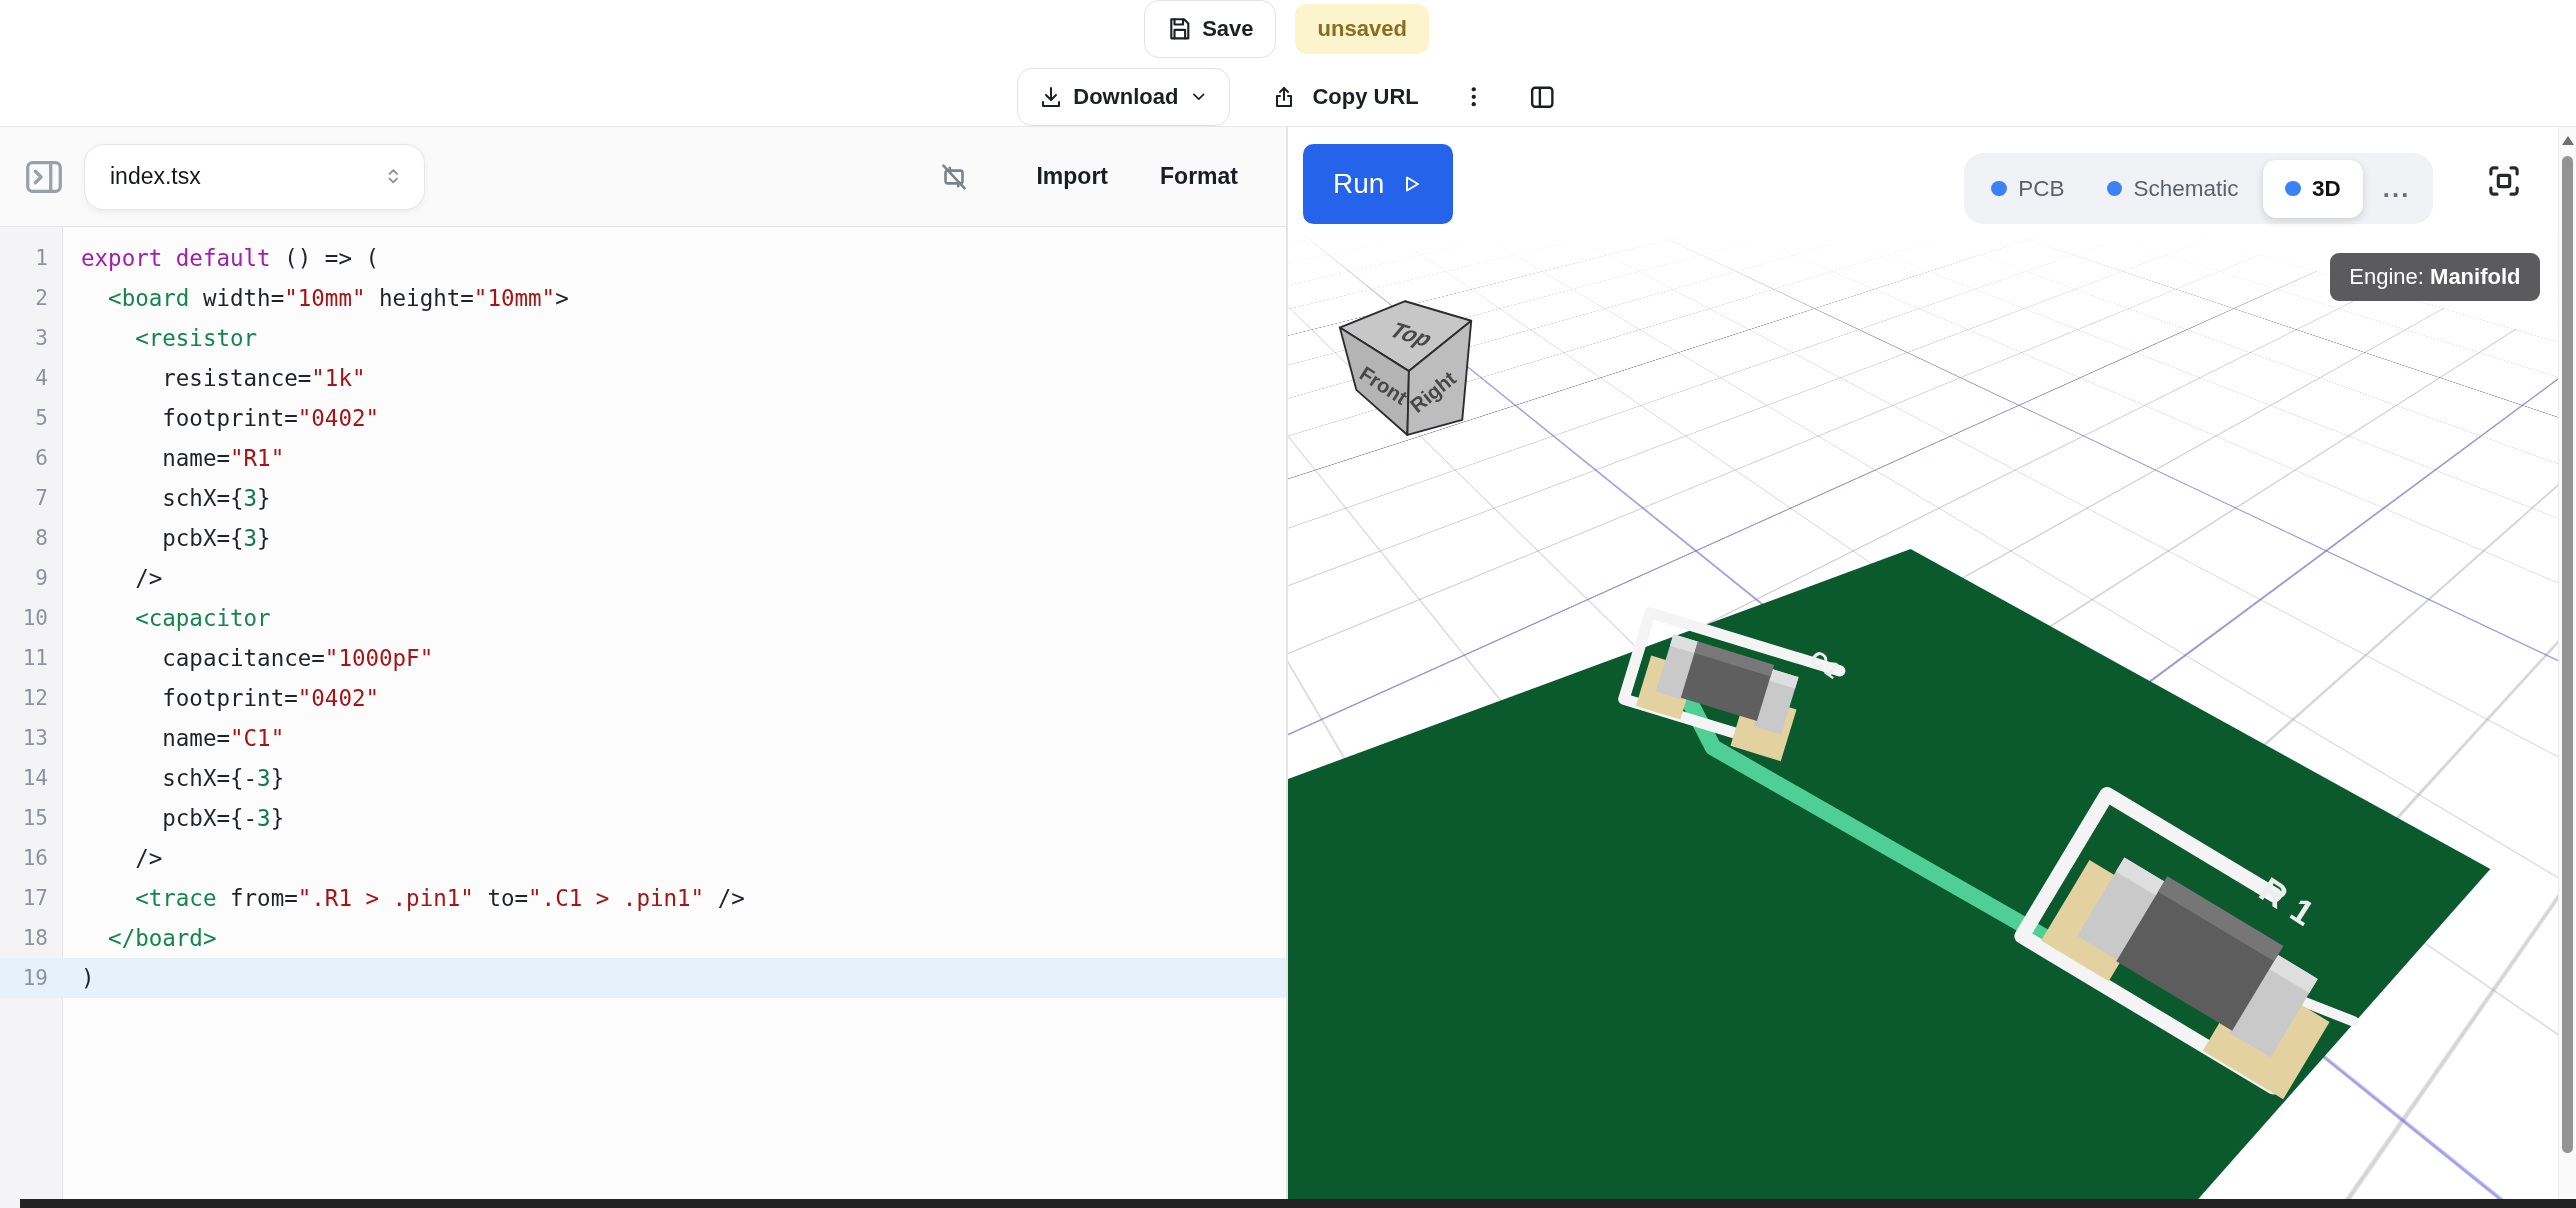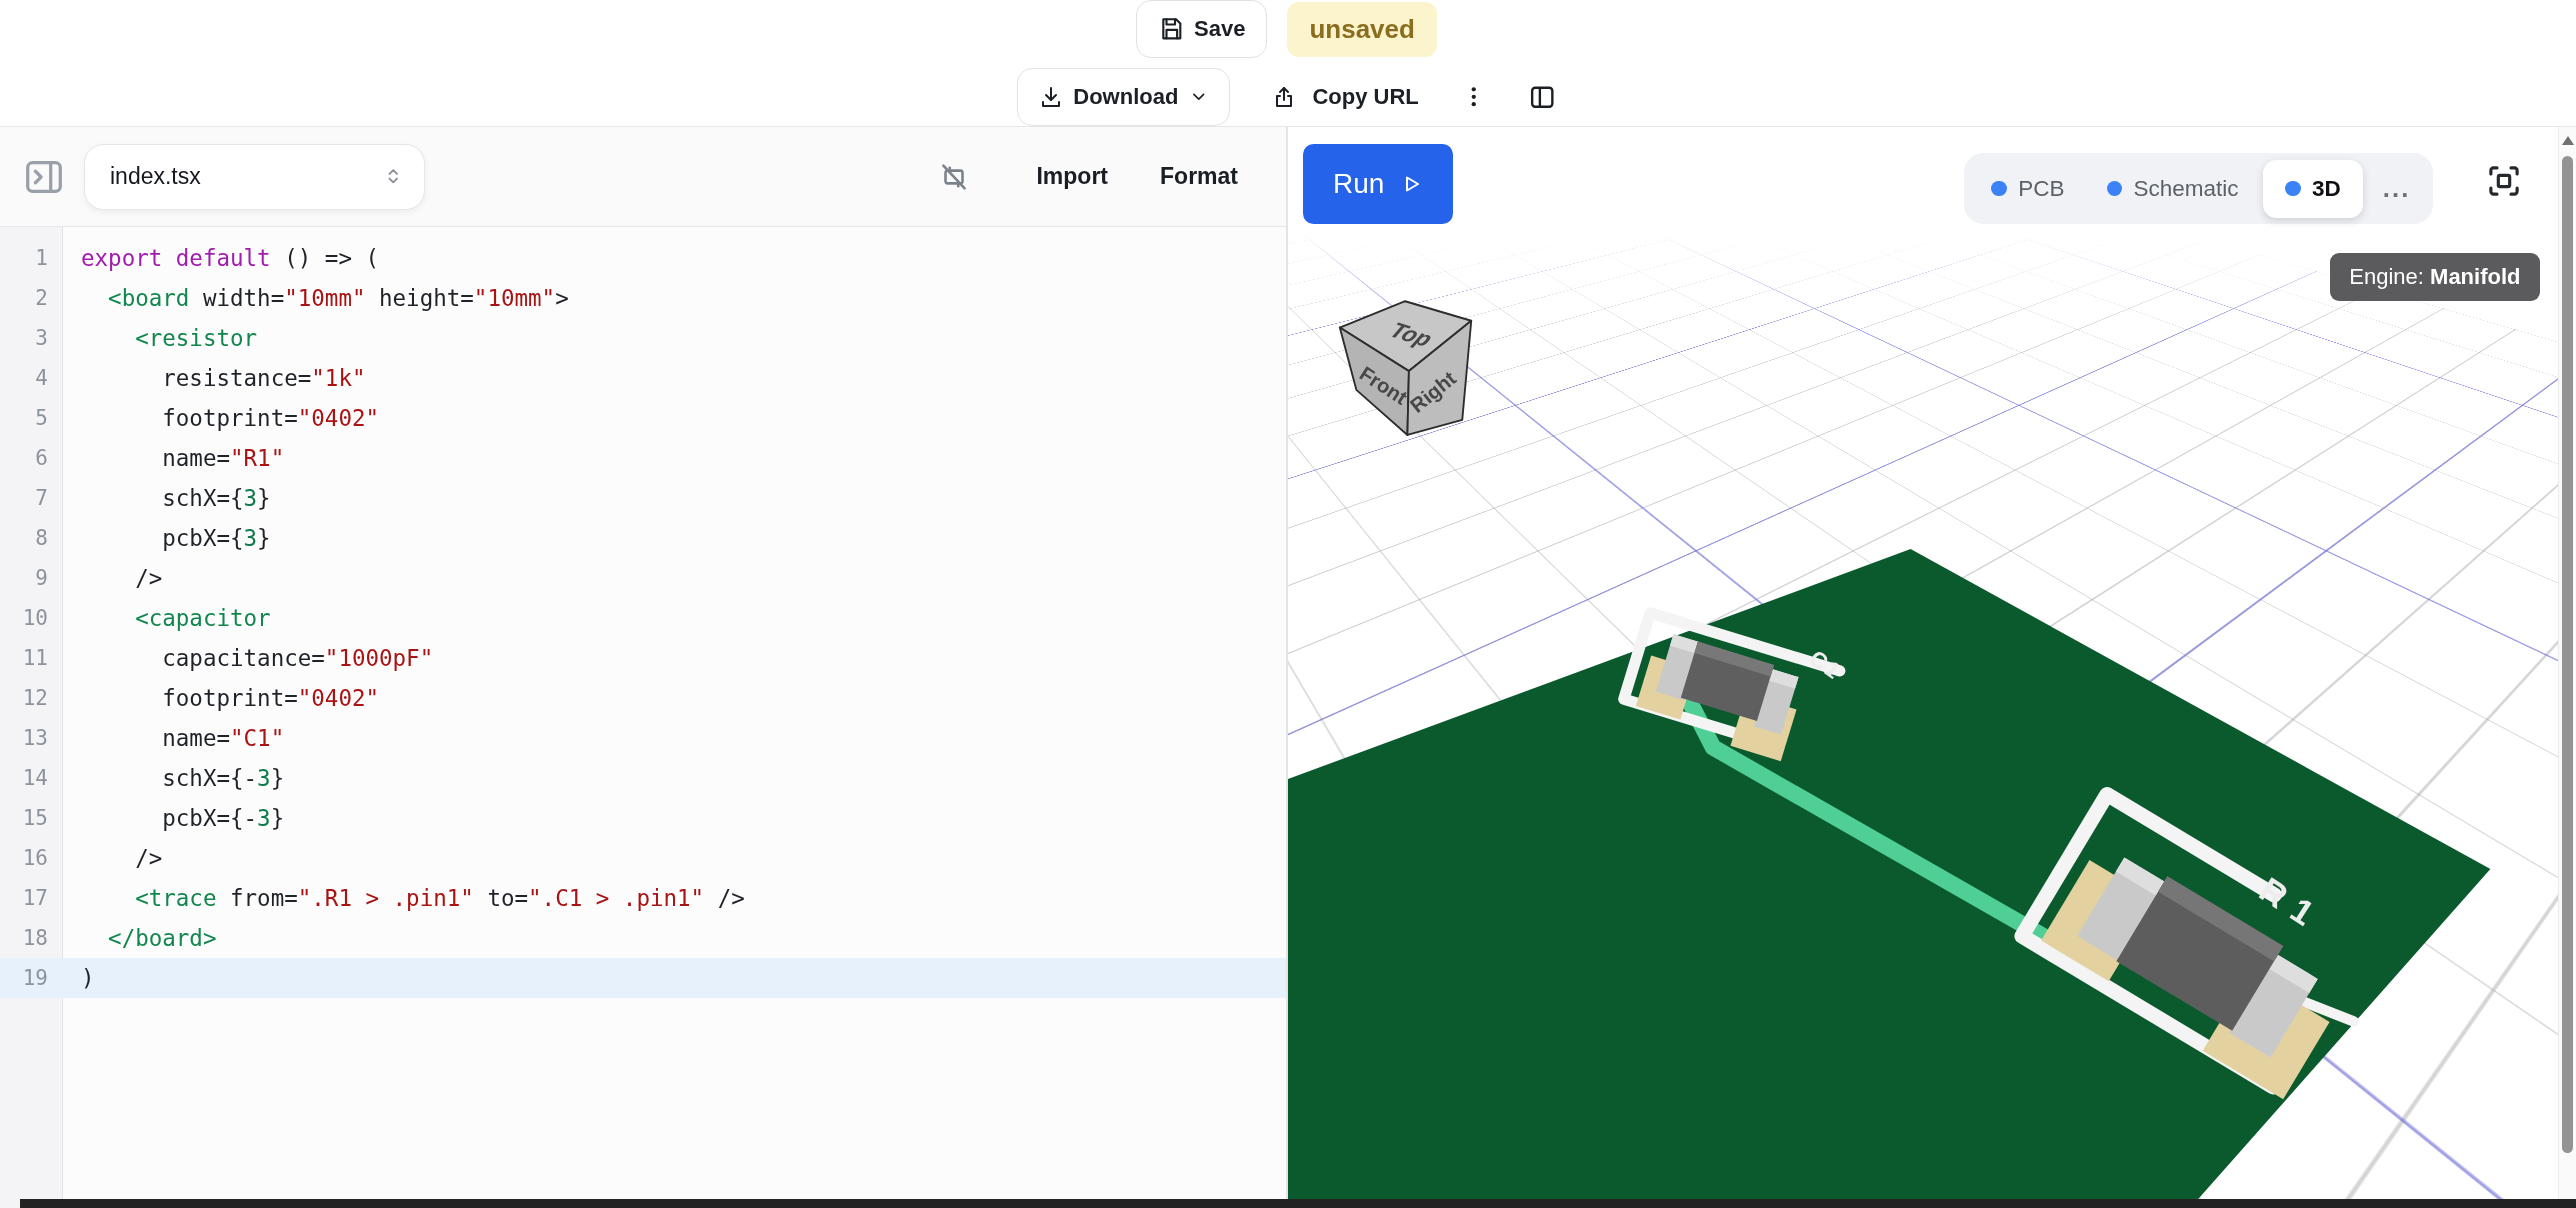--- a/index.html
+++ b/index.html
@@ -7,21 +7,21 @@
   #app { position:relative; width:2576px; height:1209px; overflow:hidden; background:#fff; }
 
   
   .topbar { height:127px; display:flex; align-items:center; justify-content:space-between;
             padding:0 34px 0 31.5px; background:#fff; border-bottom:1.5px solid #e7e7ea;flex-direction:column; }
   .tb-left, .tb-right { display:flex; align-items:center; }
   .btn { display:flex; align-items:center; gap:10.5px; background:#fff; border:1.5px solid #e2e2e6;
          border-radius:15px; height:58px; padding:0 21px; font-size:22px; font-weight:600;
          color:#1c2026; cursor:pointer; font-family:inherit; }
   .badge-unsaved { margin-left:19.5px; background:#fcf4cd; color:#8a6d1f; font-weight:700;
-                   font-size:26px; padding:12px 22.5px; border-radius:12px; }
+                   font-size:22px; padding:12px 22.5px; border-radius:12px; }
   .ghost-btn { display:flex; align-items:center; gap:16px; background:none; border:none;
                font-size:22px; font-weight:600; color:#1c2026; cursor:pointer; font-family:inherit; }
   .icon { display:inline-flex; }
   .icon svg { display:block; }
   .tb-right .gap { width:42px; }
   .iconbtn { background:none; border:none; cursor:pointer; display:flex; align-items:center; color:#1b1e23; }
 
   
   .main { display:flex; height:1081px; }
 

